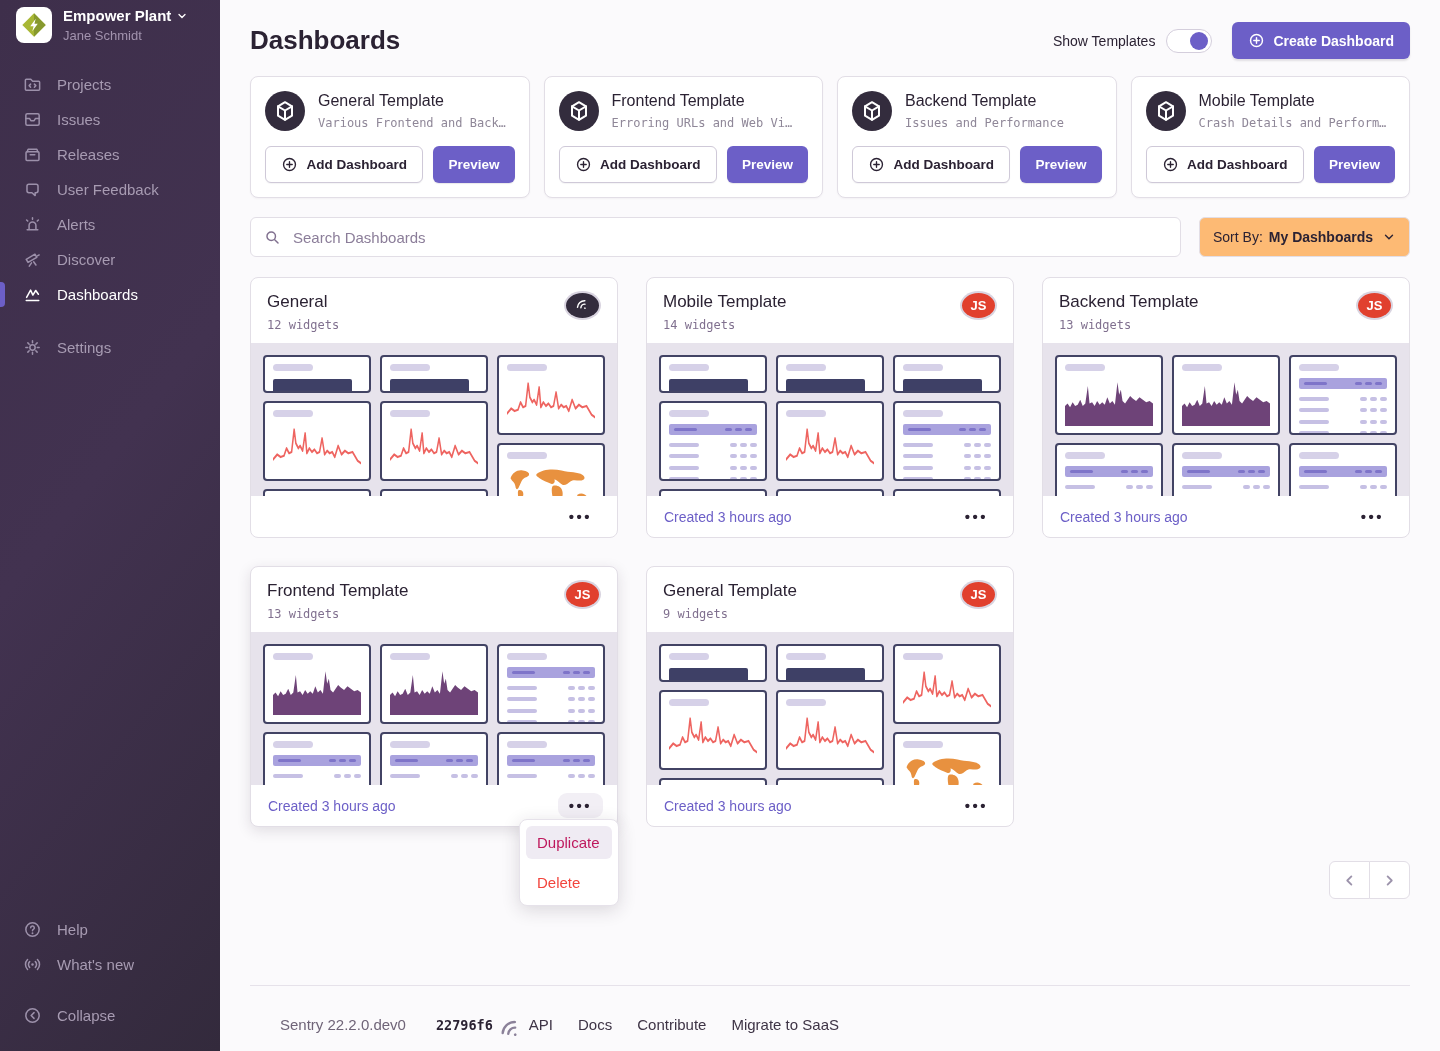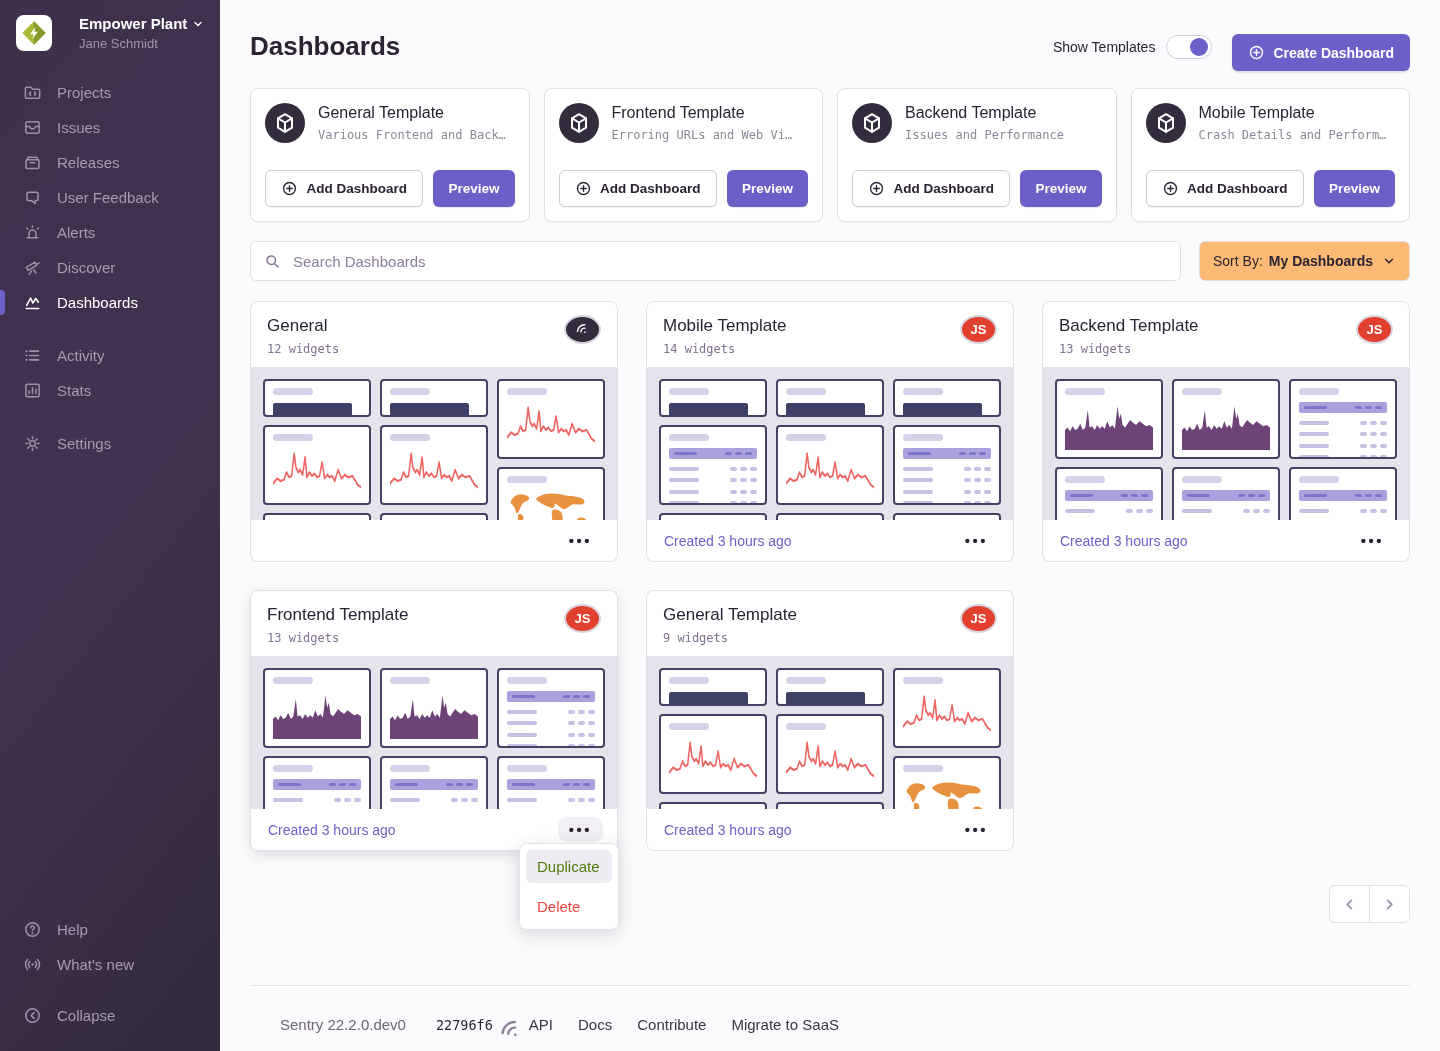--- a/index.html
+++ b/index.html
@@ -11,21 +11,21 @@
     display:flex;
   }
   .mono { font-family:"DejaVu Sans Mono","Liberation Mono",monospace; }
 
   
   .sidebar {
     width:220px; flex:none; height:100%;
     background:linear-gradient(128deg,#3E2F4B 0%,#423250 45%,#332A3C 100%);
     color:#A79BB2; display:flex; flex-direction:column;
   }
-  .org-row { display:flex; align-items:center; gap:27px; padding:15px 14px 10px 16px; cursor:pointer; }
+  .org-row { display:flex; align-items:center; gap:11px; padding:7px 14px 10px 16px; cursor:pointer; }
   .org-logo { width:36px; height:36px; border-radius:8px; background:#fff; flex:none; display:grid; place-items:center; }
   .org-logo svg { width:30px; height:30px; }
   .org-name { color:#fff; font-weight:bold; font-size:15px; display:flex; align-items:center; gap:5px; line-height:1.2; }
   .org-user { font-size:13px; color:#A293AE; margin-top:3px; }
   .chev { display:inline-flex; }
   .chev svg { width:12px; height:12px; }
 
   .nav { padding-top:14px; }
   .nav-group { margin-top:18px; }
   .nav-item { position:relative; display:flex; align-items:center; gap:15px; padding:8px 16px 8px 23px; font-size:15px; cursor:pointer; line-height:18px; }
@@ -41,21 +41,21 @@
   
   .main { flex:1; display:flex; flex-direction:column; min-width:0; }
   .content { flex:1; display:flex; flex-direction:column; padding:22px 30px 0; }
 
   .topbar { display:flex; justify-content:space-between; align-items:center; }
   .page-title { font-size:26px; font-weight:bold; color:#2B2233; }
   .top-right { display:flex; align-items:center; gap:20px; }
   .toggle-row { display:flex; align-items:center; gap:11px; font-size:14px; color:#2B2233; }
   .toggle { width:46px; height:24px; border:1px solid #D4CEDC; border-radius:24px; background:#fff; position:relative; cursor:pointer; }
   .toggle .knob { position:absolute; top:2px; right:3px; width:18px; height:18px; border-radius:50%; background:#6C5FC7; }
-  .btn { border:none; border-radius:6px; font-weight:bold; font-size:14px; cursor:pointer; display:inline-flex; align-items:center; justify-content:center; gap:8px; font-family:inherit;margin-top:12px; }
+  .btn { border:none; border-radius:6px; font-weight:bold; font-size:14px; cursor:pointer; display:inline-flex; align-items:center; justify-content:center; gap:8px; font-family:inherit; }
   .btn svg { width:17px; height:17px; }
   .btn-primary { background:#6C5FC7; color:#fff; padding:10px 16px; box-shadow:0 2px 2px rgba(43,34,51,.12); }
 
   
   .tpl-row { display:grid; grid-template-columns:repeat(4,1fr); gap:14px; margin-top:17px; }
   .tpl-card { background:#fff; border:1px solid #E2DEE6; border-radius:8px; padding:14px; box-shadow:0 1px 2px rgba(43,34,51,.04); }
   .tpl-head { display:flex; align-items:center; gap:13px; min-width:0; }
   .tpl-icon { width:40px; height:40px; border-radius:50%; background:#332C3D; color:#fff; flex:none; display:grid; place-items:center; }
   .tpl-icon svg { width:24px; height:24px; }
   .tpl-title { font-size:16px; color:#2B2233; white-space:nowrap; }
@@ -99,37 +99,37 @@
   .tbl-row { margin-top:7.5px; display:flex; justify-content:space-between; align-items:center; }
   .tbl-row .tr-line { width:34%; height:4px; background:#C6C0E4; border-radius:2px; }
   .tbl-row .dash3 i { height:4px; background:#C6C0E4; border-radius:2px; }
   .dash-foot { display:flex; justify-content:space-between; align-items:center; padding:8px 14px 8px 17px; min-height:41px; }
   .created { color:#6C5FC7; font-size:14px; }
   .dots-btn { color:#2B2233; font-weight:bold; font-size:15px; letter-spacing:2.5px; padding:5px 11px; border-radius:9px; line-height:1; }
   .dots-btn.hl { background:#F2EFF5; }
 
   
   .menu { position:absolute; left:268px; top:calc(100% - 7px); width:100px; background:#fff; border:1px solid #E6E2EA; border-radius:8px; box-shadow:0 4px 18px rgba(43,34,51,.16); padding:6px; z-index:30; }
-  .menu-item { padding:8px 11px; font-size:15px; border-radius:6px; color:#4d7c0f; cursor:pointer; }
+  .menu-item { padding:8px 11px; font-size:15px; border-radius:6px; color:#be185d; cursor:pointer; }
   .menu-item.hl { background:#EFEBF3; }
   .menu-item.danger { color:#F2453D; }
   .menu-item + .menu-item { margin-top:7px; }
 
   
   .pager { display:flex; justify-content:flex-end; margin-top:34px; }
   .pager-btn { width:41px; height:38px; background:#fff; border:1px solid #E2DEE6; display:grid; place-items:center; color:#9C93AB; cursor:pointer; }
   .pager-btn svg { width:15px; height:15px; }
   .pager-btn.prev { border-radius:6px 0 0 6px; }
   .pager-btn.next { border-radius:0 6px 6px 0; margin-left:-1px; }
 
   
   .footer { margin-top:auto; border-top:1px solid #E6E2EA; height:66px; display:flex; align-items:flex-start; padding:30px 30px 0; font-size:15px; }
   .f-left { display:flex; align-items:baseline; gap:30px; }
   .f-version { color:#6F6478; }
-  .f-build { color:#2B2233; font-weight:normal; font-size:13.5px; }
+  .f-build { color:#2B2233; font-weight:bold; font-size:13.5px; }
   .f-logo { color:#8B8199; margin-top:-4px; }
   .f-logo svg { width:36px; height:36px; }
   .f-links { display:flex; gap:25px; }
   .f-link { color:#3E3446; cursor:pointer; }
 </style>
 </head>
 <body>
 
 <aside class="sidebar">
   <div class="org-row">
@@ -210,40 +210,20 @@
         <span>Discover</span>
       </div>
       <div class="nav-item active">
         <span class="icon">
           <svg viewBox="0 0 20 20" fill="none" stroke="currentColor" stroke-width="1.6" stroke-linecap="round" stroke-linejoin="round">
             <path d="M3.4 16.4 h13.2"></path>
             <path d="M3.8 13 8 5.4 10.4 10.6 13.4 5.8 16.2 9.8"></path>
           </svg>
         </span>
         <span>Dashboards</span>
-      </div>
-      <div class="nav-group">
-        <div class="nav-item">
-          <span class="icon">
-            <svg viewBox="0 0 20 20" fill="none" stroke="currentColor" stroke-width="1.6" stroke-linecap="round" stroke-linejoin="round">
-              <path d="M7 5.4 h9.4 M7 10 h9.4 M7 14.6 h9.4"></path>
-              <path stroke-width="2.1" d="M3.6 5.4 h.2 M3.6 10 h.2 M3.6 14.6 h.2"></path>
-            </svg>
-          </span>
-          <span>Activity</span>
-        </div>
-        <div class="nav-item">
-          <span class="icon">
-            <svg viewBox="0 0 20 20" fill="none" stroke="currentColor" stroke-width="1.6" stroke-linecap="round" stroke-linejoin="round">
-              <rect x="3" y="3.4" width="14" height="13.2" rx="1.5"></rect>
-              <path d="M6.4 13.2 v-2.8 M10 13.2 V7 M13.6 13.2 v-4.6"></path>
-            </svg>
-          </span>
-          <span>Stats</span>
-        </div>
       </div>
       <div class="nav-group">
         <div class="nav-item">
           <span class="icon">
             <svg viewBox="0 0 20 20" fill="none" stroke="currentColor" stroke-width="1.6" stroke-linecap="round" stroke-linejoin="round">
               <circle cx="10" cy="10" r="2.8"></circle>
               <path d="M10 3 v2 M10 15 v2 M3 10 h2 M15 10 h2 M5.1 5.1 6.5 6.5 M13.5 13.5 14.9 14.9 M14.9 5.1 13.5 6.5 M6.5 13.5 5.1 14.9"></path>
             </svg>
           </span>
           <span>Settings</span>

